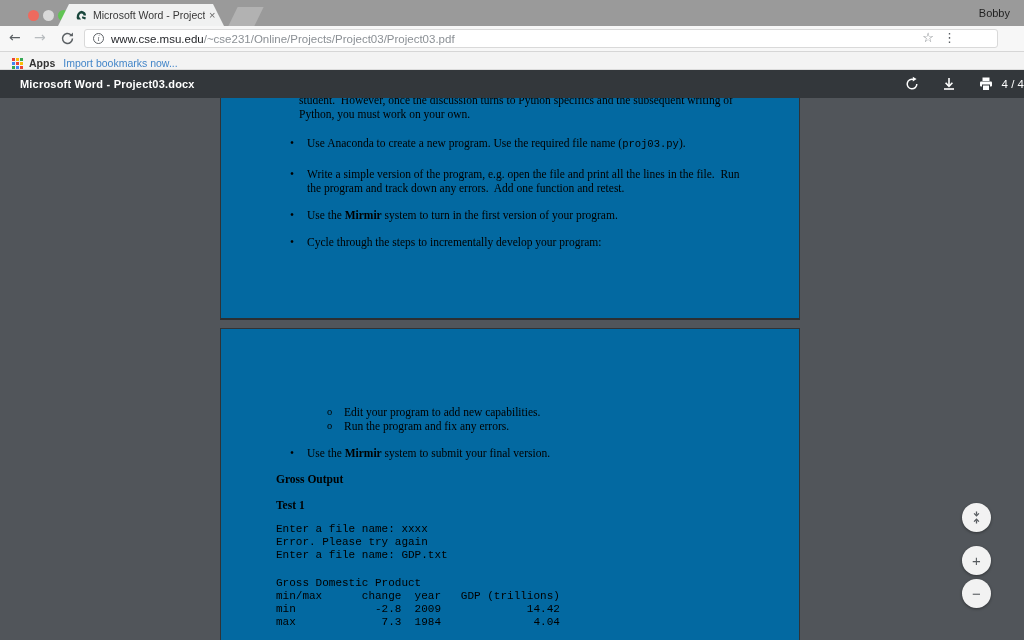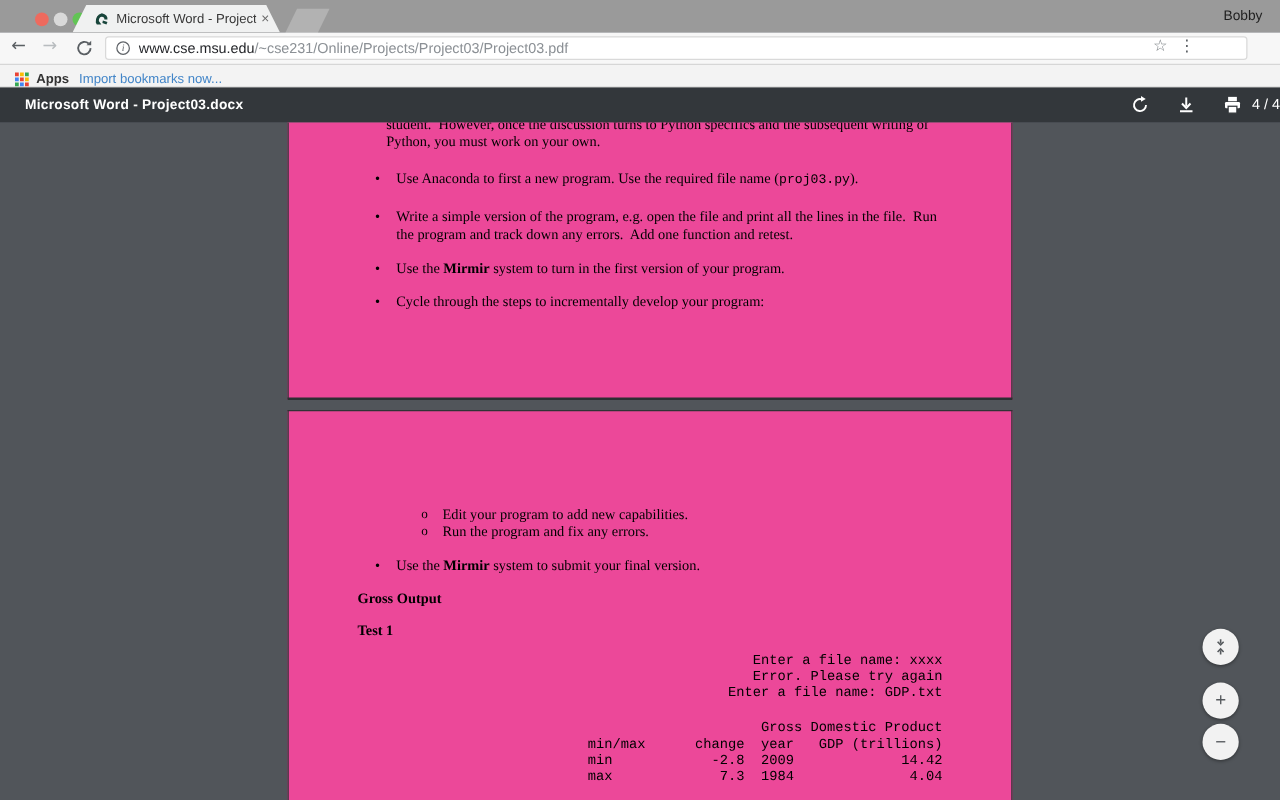--- a/index.html
+++ b/index.html
@@ -45,27 +45,27 @@
 
   
   #pdftoolbar { position:absolute; top:70px; left:0; width:1024px; height:28px; background:#33373b; color:#fff; }
   #pdf-title { position:absolute; left:20px; top:8px; font-size:11px; font-weight:bold; letter-spacing:.2px; }
   #pdf-page { position:absolute; left:0; width:1024px; text-align:right; top:8px; font-size:11.5px; }
   #pdf-actions { position:absolute; right:30px; top:6px; display:flex; gap:21px; }
   #pdf-actions svg { display:block; }
 
   
   #viewer { position:absolute; top:98px; left:0; width:1024px; height:542px; background:#51555a; }
-  .page { position:absolute; left:230px; width:580px; background:#ec4899; border-left:1px solid #303336; border-right:1px solid #303336; overflow:hidden; }
+  .page { position:absolute; left:220px; width:580px; background:#0369a1; border-left:1px solid #303336; border-right:1px solid #303336; overflow:hidden; }
   #page1 { top:0; height:222px; border-bottom:2px solid #2c2f32; }
   #page2 { top:230px; height:312px; border-top:1px solid #303336; }
   .pagepad { padding:0 55px; }
 
   .serif { font-family:"Liberation Serif","DejaVu Serif",serif; font-size:11.5px; line-height:14px; color:#000; }
-  .mono  { font-family:"Liberation Mono","DejaVu Sans Mono",monospace; font-size:11px; line-height:13.2px; color:#000;text-align:right; }
+  .mono  { font-family:"Liberation Mono","DejaVu Sans Mono",monospace; font-size:11px; line-height:13.2px; color:#000; }
   .pre { white-space:pre; }
   .bold { font-weight:bold; }
   .inline-mono { font-family:"Liberation Mono","DejaVu Sans Mono",monospace; font-size:10.5px; }
 
   #intro { margin-top:-5px; margin-left:23px; }
   .bullet { display:flex; margin-left:14px; }
   .bullet .marker { flex:0 0 17px; }
   .subbullet { display:flex; margin-left:51px; }
   .subbullet .marker { flex:0 0 17px; font-size:10.5px; }
   .btext { white-space:pre-wrap; }
@@ -166,21 +166,21 @@
 
   <div id="viewer">
 
     <div class="page" id="page1">
       <div class="pagepad">
         <div id="intro" class="serif pre">student.  However, once the discussion turns to Python specifics and the subsequent writing of
 Python, you must work on your own.</div>
 
         <div class="bullet serif" id="b1">
           <span class="marker">•</span>
-          <span class="btext"><span>Use Anaconda to first a new program. Use the required file name (</span><span class="inline-mono">proj03.py</span><span>).</span></span>
+          <span class="btext"><span>Use Anaconda to create a new program. Use the required file name (</span><span class="inline-mono">proj03.py</span><span>).</span></span>
         </div>
 
         <div class="bullet serif" id="b2">
           <span class="marker">•</span>
           <span class="btext pre">Write a simple version of the program, e.g. open the file and print all the lines in the file.  Run
 the program and track down any errors.  Add one function and retest.</span>
         </div>
 
         <div class="bullet serif" id="b3">
           <span class="marker">•</span>

